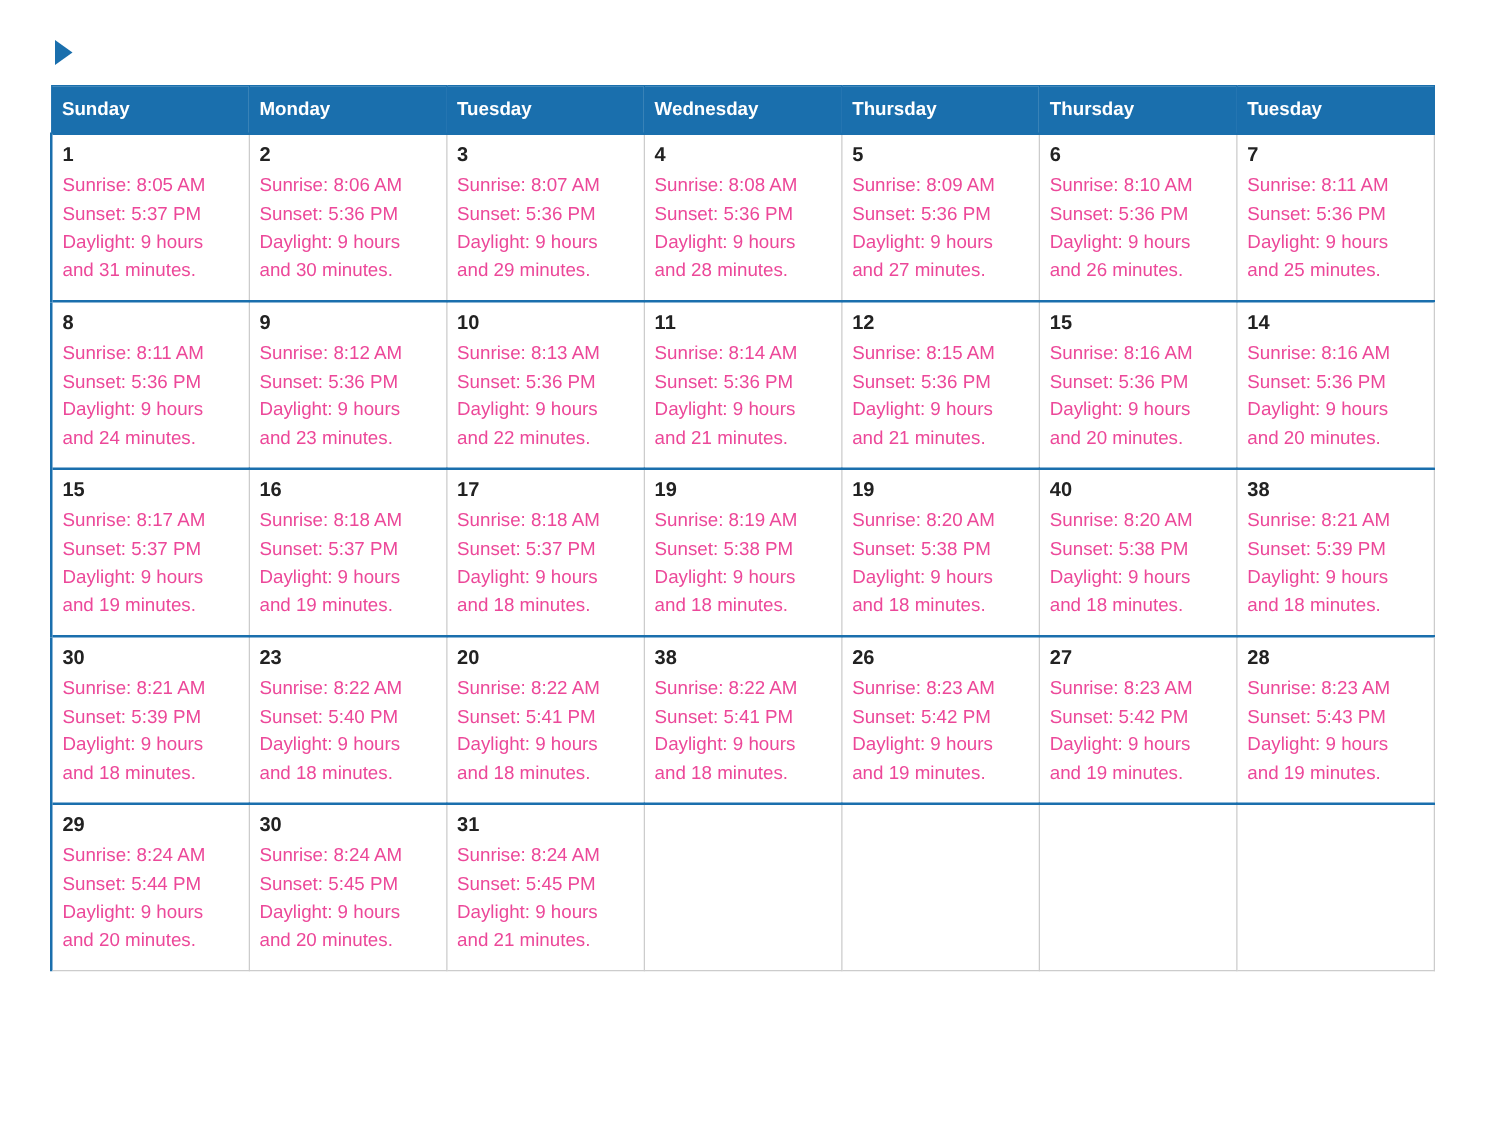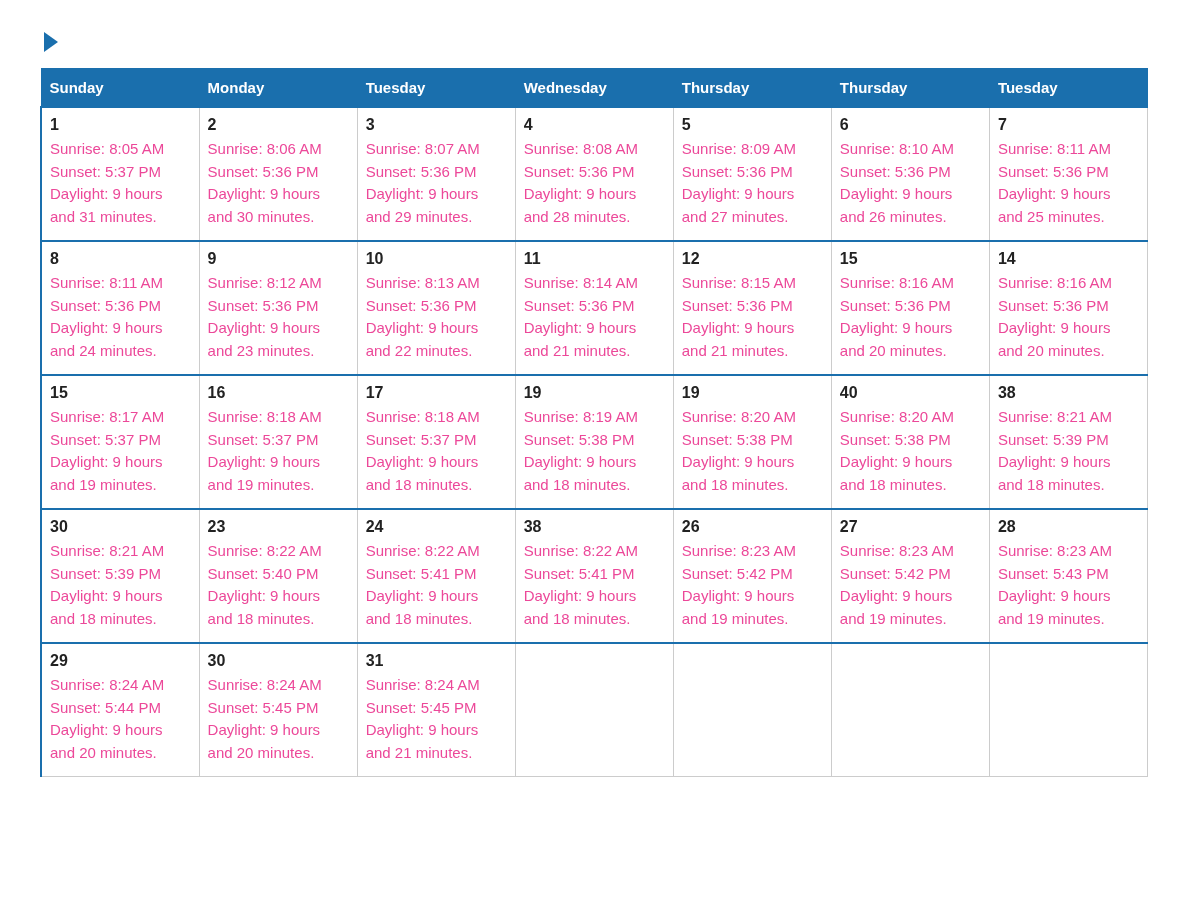--- a/index.html
+++ b/index.html
@@ -343,21 +343,21 @@
         <td>
         <span class="day-number">23</span>
         <div class="day-info">
           Sunrise: 8:22 AM<br>
           Sunset: 5:40 PM<br>
           Daylight: 9 hours<br>
           and 18 minutes.
         </div>
       </td>
         <td>
-        <span class="day-number">24</span>
+        <span class="day-number">20</span>
         <div class="day-info">
           Sunrise: 8:22 AM<br>
           Sunset: 5:41 PM<br>
           Daylight: 9 hours<br>
           and 18 minutes.
         </div>
       </td>
         <td>
         <span class="day-number">38</span>
         <div class="day-info">

